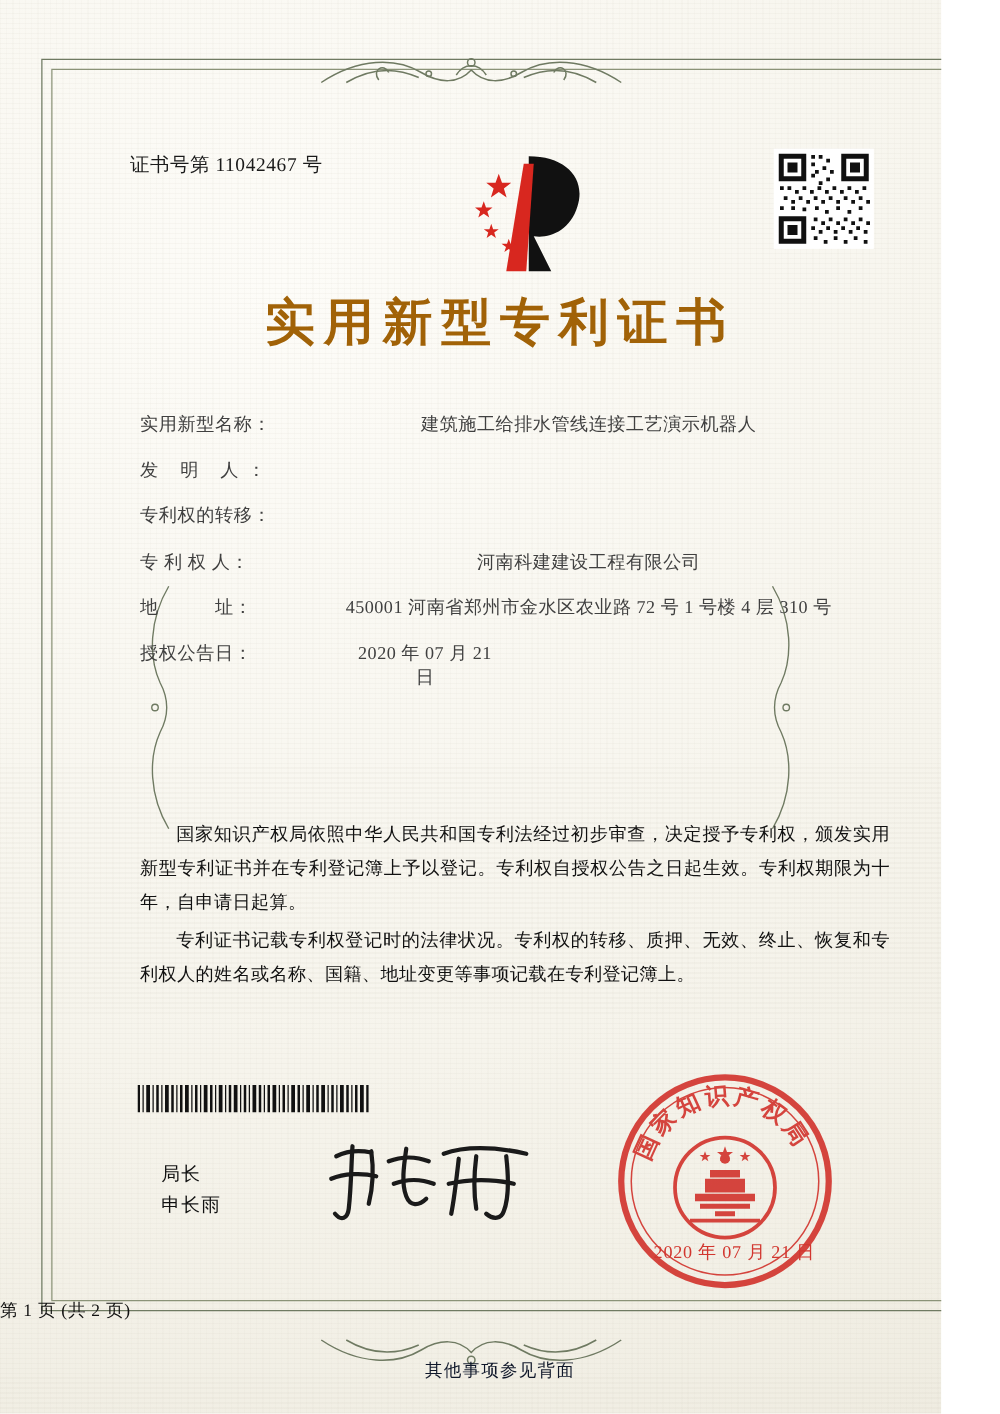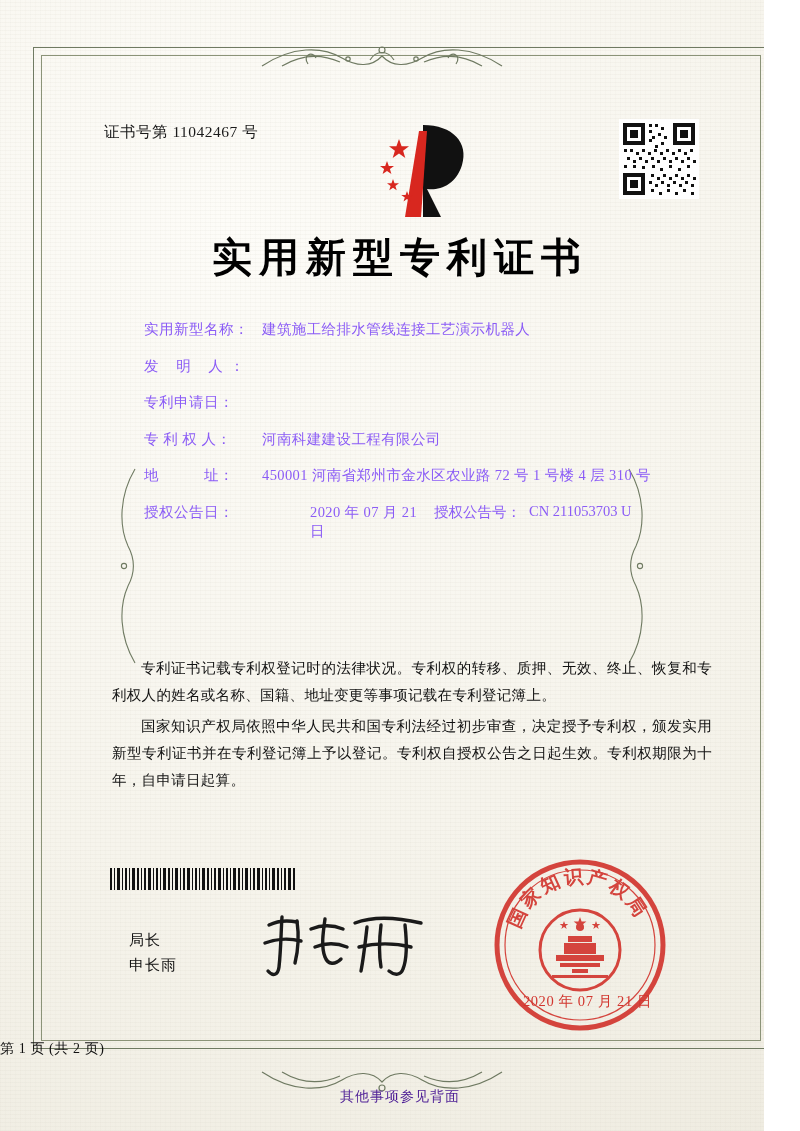--- a/index.html
+++ b/index.html
@@ -9,21 +9,20 @@
   }
   body {
     font-family: "Liberation Serif", "DejaVu Serif", serif;
   }
   .page {
     position: relative;
     width: 753px;
     height: 1131px;
     background: #fbfaf6;
     overflow: hidden;
-    padding-left: 11px;
   }
   
   .paper-texture {
     position: absolute;
     inset: 0;
     background:
       repeating-linear-gradient(0deg, rgba(200,195,180,0.10) 0px, rgba(200,195,180,0.10) 1px, rgba(255,255,255,0) 1px, rgba(255,255,255,0) 4px),
       repeating-linear-gradient(90deg, rgba(205,200,185,0.07) 0px, rgba(205,200,185,0.07) 1px, rgba(255,255,255,0) 1px, rgba(255,255,255,0) 5px),
       radial-gradient(circle at 30% 20%, #fdfcf8 0%, #f6f4ec 60%, #efece1 100%);
     pointer-events: none;
@@ -126,50 +125,50 @@
 
   .doc-title {
     position: absolute;
     left: 0;
     top: 175px;
     width: 718px;
     text-align: center;
     font-size: 40px;
     font-weight: bold;
     letter-spacing: 7px;
-    color: #000000;
+    color: #a16207;
     font-family: "DejaVu Serif", "Liberation Serif", serif;
   }
 
   .fields {
     position: absolute;
     left: 71px;
-    top: 265px;
+    top: 275px;
     width: 600px;
     font-size: 14.5px;
-    color: #8b5cf6;
-    margin-left: 32px;
+    color: #404040;
   }
   .field-row {
     display: flex;
     align-items: flex-start;
     margin-bottom: 17.5px;
   }
   .field-label {
     width: 118px;
     flex: 0 0 118px;
     letter-spacing: 0.5px;
     white-space: nowrap;
   }
   .field-label.sp {
     letter-spacing: 7px;
   }
   .field-value {
     flex: 1;
     letter-spacing: 0.4px;
+    text-align: center;
   }
   .field-value .line2 {
     display: block;
     margin-top: 6px;
   }
   .patno {
     font-family: "DejaVu Sans Mono", "Liberation Mono", monospace;
     font-size: 14px;
     letter-spacing: 1px;
   }
@@ -256,21 +255,21 @@
     color: #111;
     letter-spacing: 0.6px;
   }
   .footnote {
     position: absolute;
     left: 0;
     top: 1088px;
     width: 800px;
     text-align: center;
     font-size: 14px;
-    color: #4c1d95;
+    color: #0f172a;
     letter-spacing: 1px;
   }
 </style>
 </head>
 <body>
 
 <div class="page">
   <div class="paper-texture"></div>
 
   <div class="outer-border"></div>
@@ -429,49 +428,45 @@
         <div class="field-label">实用新型名称：</div>
         <div class="field-value">建筑施工给排水管线连接工艺演示机器人</div>
       </div>
 
       <div class="field-row">
         <div class="field-label sp">发 明 人：</div>
       </div>
 
 
       <div class="field-row">
-        <div class="field-label">专利申请日：</div>
+        <div class="field-label">专利权的转移：</div>
       </div>
 
       <div class="field-row">
         <div class="field-label">专 利 权 人：</div>
         <div class="field-value">河南科建建设工程有限公司</div>
       </div>
 
       <div class="field-row">
         <div class="field-label">地　　　址：</div>
         <div class="field-value">450001 河南省郑州市金水区农业路 72 号 1 号楼 4 层 310 号</div>
       </div>
 
       <div class="field-row two-col">
         <div class="left-part" style="display:flex;gap:48px;">
           <div class="field-label">授权公告日：</div>
           <div class="field-value">2020 年 07 月 21 日</div>
         </div>
-        <div style="display:flex;">
-          <div style="width:95px;flex:0 0 95px;">授权公告号：</div>
-          <div>CN 211053703 U</div>
-        </div>
       </div>
 
     </div>
 
     <div class="paragraphs">
+      <p>国家知识产权局依照中华人民共和国专利法经过初步审查，决定授予专利权，颁发实用新型专利证书并在专利登记簿上予以登记。专利权自授权公告之日起生效。专利权期限为十年，自申请日起算。</p>
       <p>专利证书记载专利权登记时的法律状况。专利权的转移、质押、无效、终止、恢复和专利权人的姓名或名称、国籍、地址变更等事项记载在专利登记簿上。</p>
-      <p>国家知识产权局依照中华人民共和国专利法经过初步审查，决定授予专利权，颁发实用新型专利证书并在专利登记簿上予以登记。专利权自授权公告之日起生效。专利权期限为十年，自申请日起算。</p>
     </div>
 
   </div>
 
   <div class="barcode">
     <svg viewBox="0 0 185 22" width="185" height="22">
       <g fill="#111111">
         <rect x="0" y="0" width="2" height="22"></rect>
           <rect x="4" y="0" width="1" height="22"></rect>
         <rect x="7" y="0" width="3" height="22"></rect>

